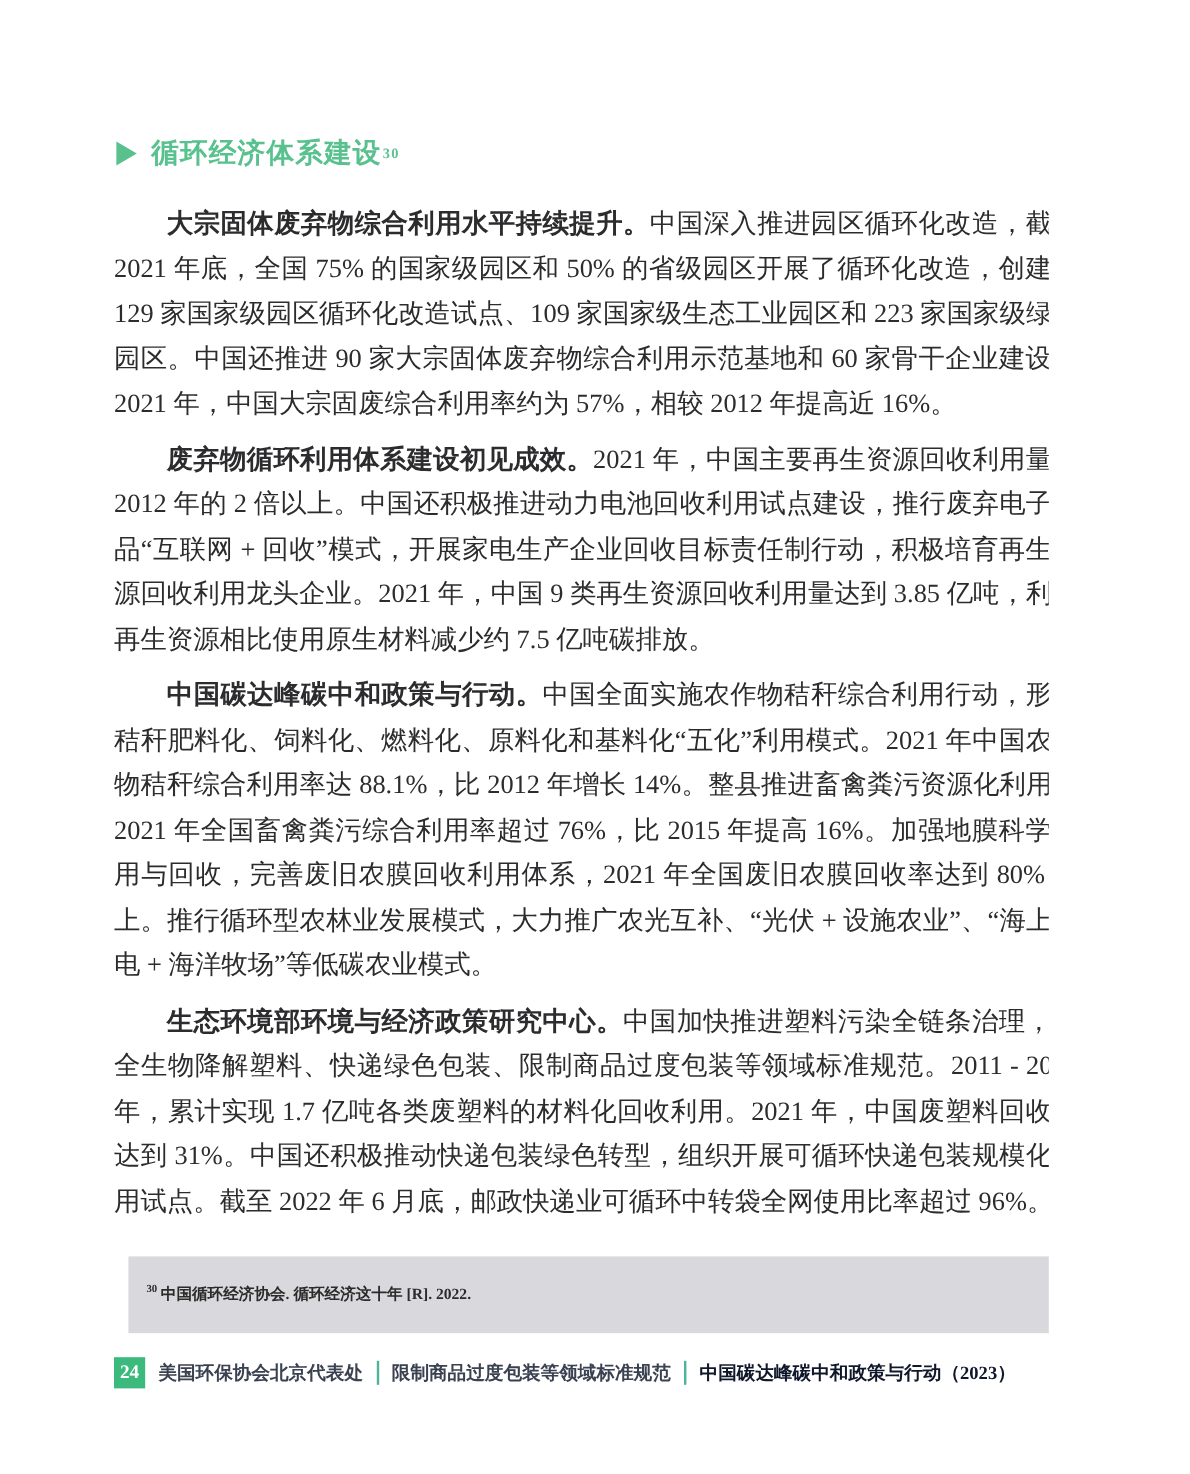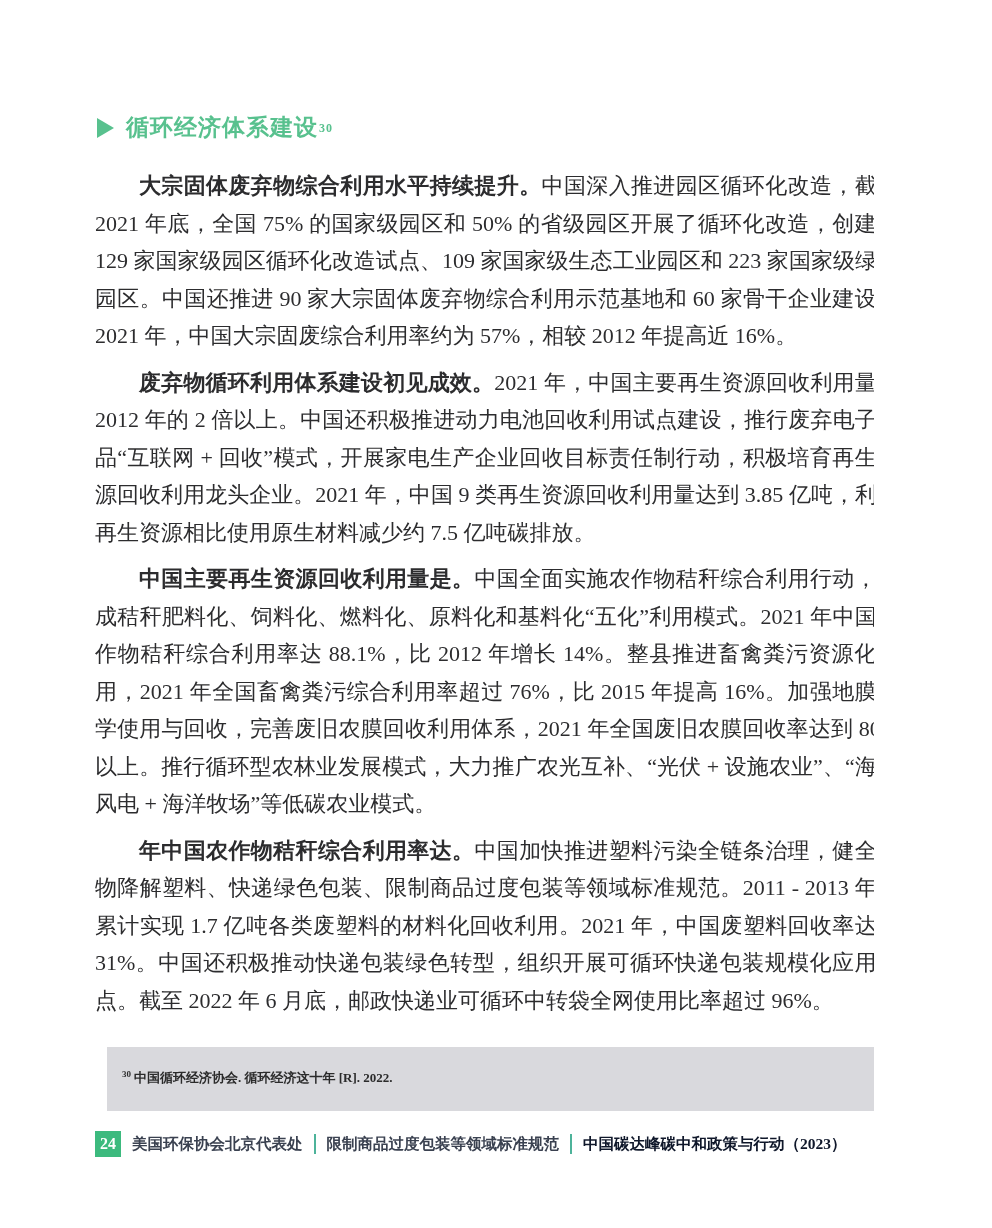--- a/index.html
+++ b/index.html
@@ -116,25 +116,25 @@
 
     <p class="para">
       <span class="lead">大宗固体废弃物综合利用水平持续提升。</span><span>中国深入推进园区循环化改造，截至 2021 年底，全国 75% 的国家级园区和 50% 的省级园区开展了循环化改造，创建了 129 家国家级园区循环化改造试点、109 家国家级生态工业园区和 223 家国家级绿色园区。中国还推进 90 家大宗固体废弃物综合利用示范基地和 60 家骨干企业建设。2021 年，中国大宗固废综合利用率约为 57%，相较 2012 年提高近 16%。</span>
     </p>
 
     <p class="para">
       <span class="lead">废弃物循环利用体系建设初见成效。</span><span>2021 年，中国主要再生资源回收利用量是 2012 年的 2 倍以上。中国还积极推进动力电池回收利用试点建设，推行废弃电子产品“互联网 + 回收”模式，开展家电生产企业回收目标责任制行动，积极培育再生资源回收利用龙头企业。2021 年，中国 9 类再生资源回收利用量达到 3.85 亿吨，利用再生资源相比使用原生材料减少约 7.5 亿吨碳排放。</span>
     </p>
 
     <p class="para">
-      <span class="lead">中国主要再生资源回收利用量是。</span><span>中国全面实施农作物秸秆综合利用行动，形成秸秆肥料化、饲料化、燃料化、原料化和基料化“五化”利用模式。2021 年中国农作物秸秆综合利用率达 88.1%，比 2012 年增长 14%。整县推进畜禽粪污资源化利用，2021 年全国畜禽粪污综合利用率超过 76%，比 2015 年提高 16%。加强地膜科学使用与回收，完善废旧农膜回收利用体系，2021 年全国废旧农膜回收率达到 80% 以上。推行循环型农林业发展模式，大力推广农光互补、“光伏 + 设施农业”、“海上风电 + 海洋牧场”等低碳农业模式。</span>
+      <span class="lead">中国碳达峰碳中和政策与行动。</span><span>中国全面实施农作物秸秆综合利用行动，形成秸秆肥料化、饲料化、燃料化、原料化和基料化“五化”利用模式。2021 年中国农作物秸秆综合利用率达 88.1%，比 2012 年增长 14%。整县推进畜禽粪污资源化利用，2021 年全国畜禽粪污综合利用率超过 76%，比 2015 年提高 16%。加强地膜科学使用与回收，完善废旧农膜回收利用体系，2021 年全国废旧农膜回收率达到 80% 以上。推行循环型农林业发展模式，大力推广农光互补、“光伏 + 设施农业”、“海上风电 + 海洋牧场”等低碳农业模式。</span>
     </p>
 
     <p class="para">
-      <span class="lead">年中国农作物秸秆综合利用率达。</span><span>中国加快推进塑料污染全链条治理，健全生物降解塑料、快递绿色包装、限制商品过度包装等领域标准规范。2011 - 2013 年，累计实现 1.7 亿吨各类废塑料的材料化回收利用。2021 年，中国废塑料回收率达到 31%。中国还积极推动快递包装绿色转型，组织开展可循环快递包装规模化应用试点。截至 2022 年 6 月底，邮政快递业可循环中转袋全网使用比率超过 96%。</span>
+      <span class="lead">生态环境部环境与经济政策研究中心。</span><span>中国加快推进塑料污染全链条治理，健全生物降解塑料、快递绿色包装、限制商品过度包装等领域标准规范。2011 - 2013 年，累计实现 1.7 亿吨各类废塑料的材料化回收利用。2021 年，中国废塑料回收率达到 31%。中国还积极推动快递包装绿色转型，组织开展可循环快递包装规模化应用试点。截至 2022 年 6 月底，邮政快递业可循环中转袋全网使用比率超过 96%。</span>
     </p>
 
   </div>
 
   <div class="footnote-box">
     <div class="footnote-text">
       <sup>30</sup><span>中国循环经济协会. 循环经济这十年 [R]. 2022.</span>
     </div>
   </div>
 

